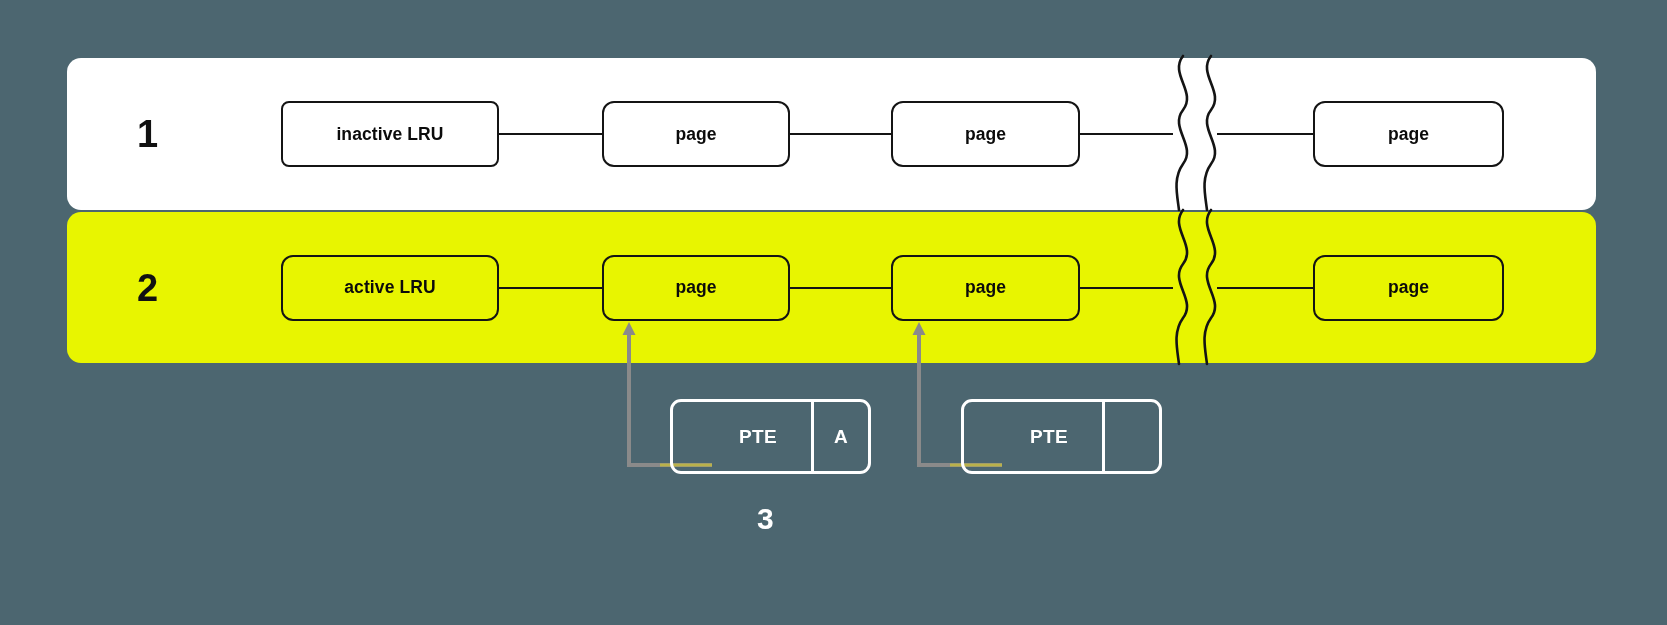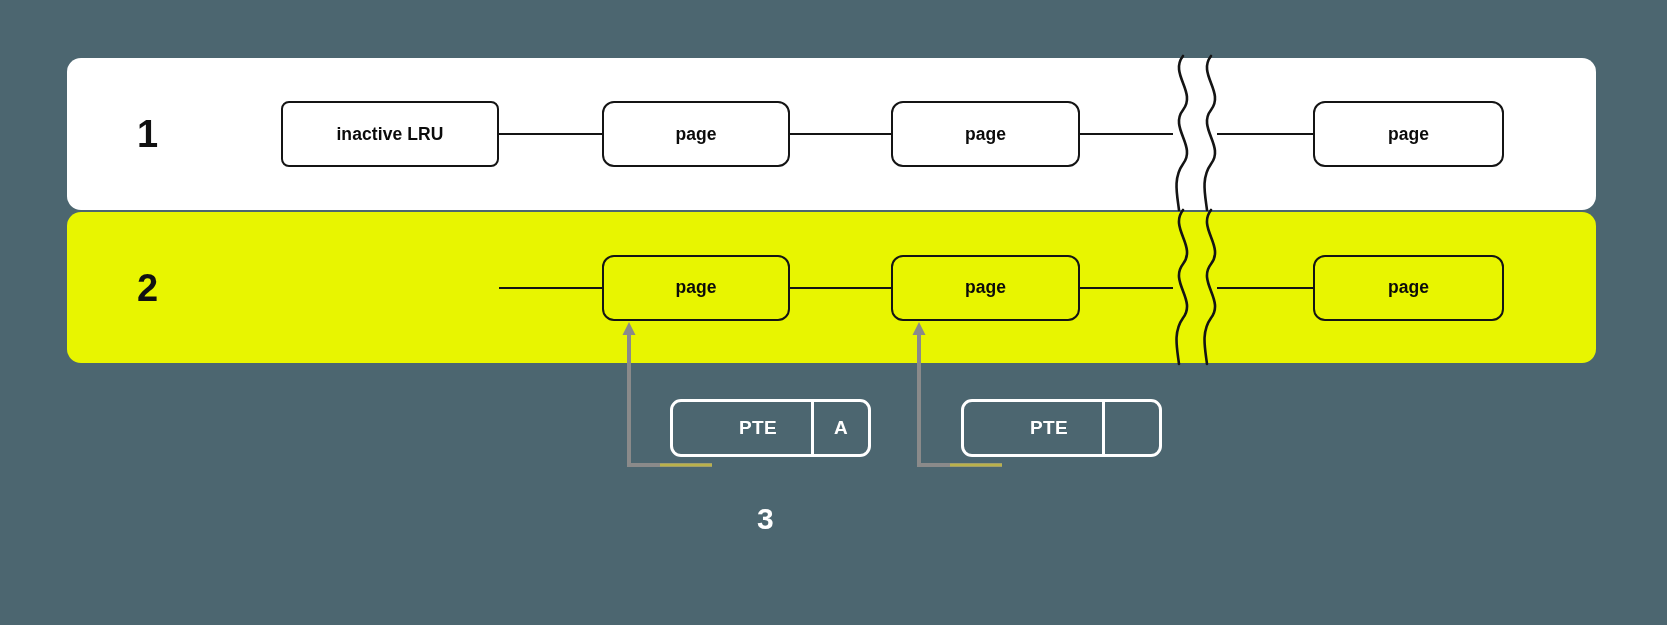--- a/index.html
+++ b/index.html
@@ -74,21 +74,21 @@
   }
   .squiggle svg{display:block;width:100%;height:100%;}
 
   
   .pte{
     position:absolute;
     border:3px solid #ffffff;
     border-radius:11px;
     box-sizing:border-box;
     display:flex;
-    height:58px;
+    height:75px;
     overflow:hidden;
     padding-left:32px;
   }
   .pte-cell{
     display:flex;
     align-items:center;
     justify-content:center;
     font-size:19px;
     font-weight:bold;
     color:#ffffff;
@@ -149,20 +149,23 @@
 
   <div class="row-panel" id="row-active">
 
     <div class="row-index">2</div>
 
     <div class="link" style="left:432px;width:103px;"></div>
     <div class="link" style="left:723px;width:101px;"></div>
     <div class="link" style="left:1013px;width:93px;"></div>
     <div class="link" style="left:1150px;width:96px;"></div>
 
+    <div class="node" style="left:214px;width:218px;">
+      <span>active LRU</span>
+    </div>
     <div class="node" style="left:535px;width:188px;">
       <span>page</span>
     </div>
     <div class="node" style="left:824px;width:189px;">
       <span>page</span>
     </div>
     <div class="node" style="left:1246px;width:191px;">
       <span>page</span>
     </div>
 

